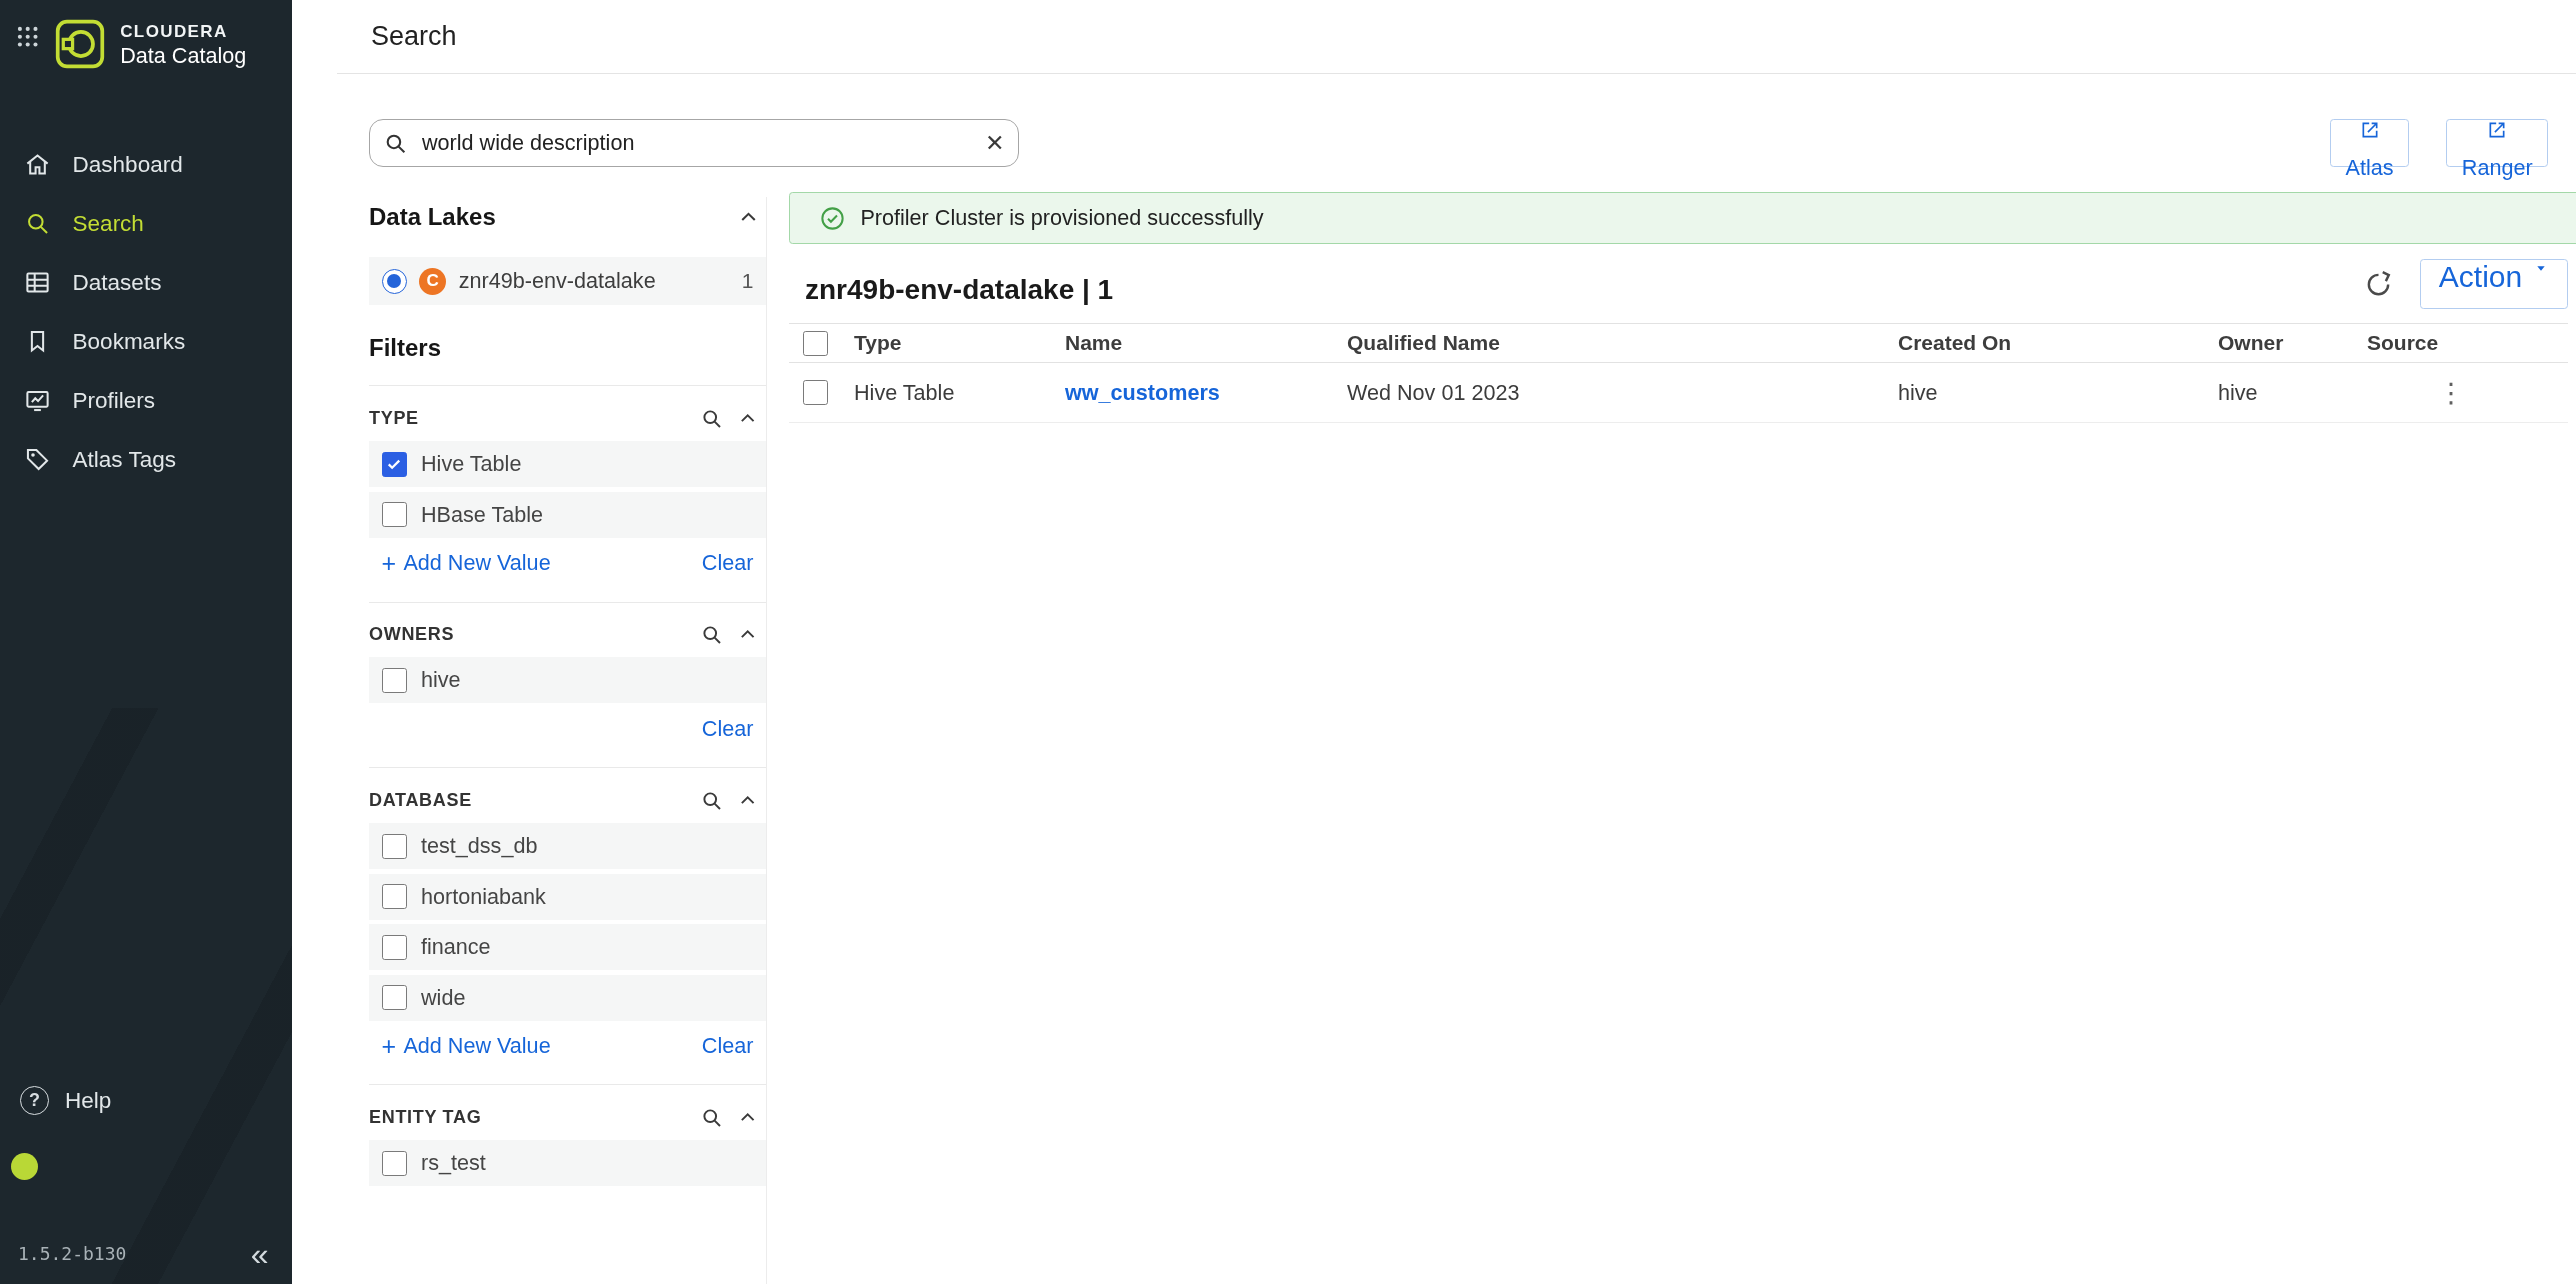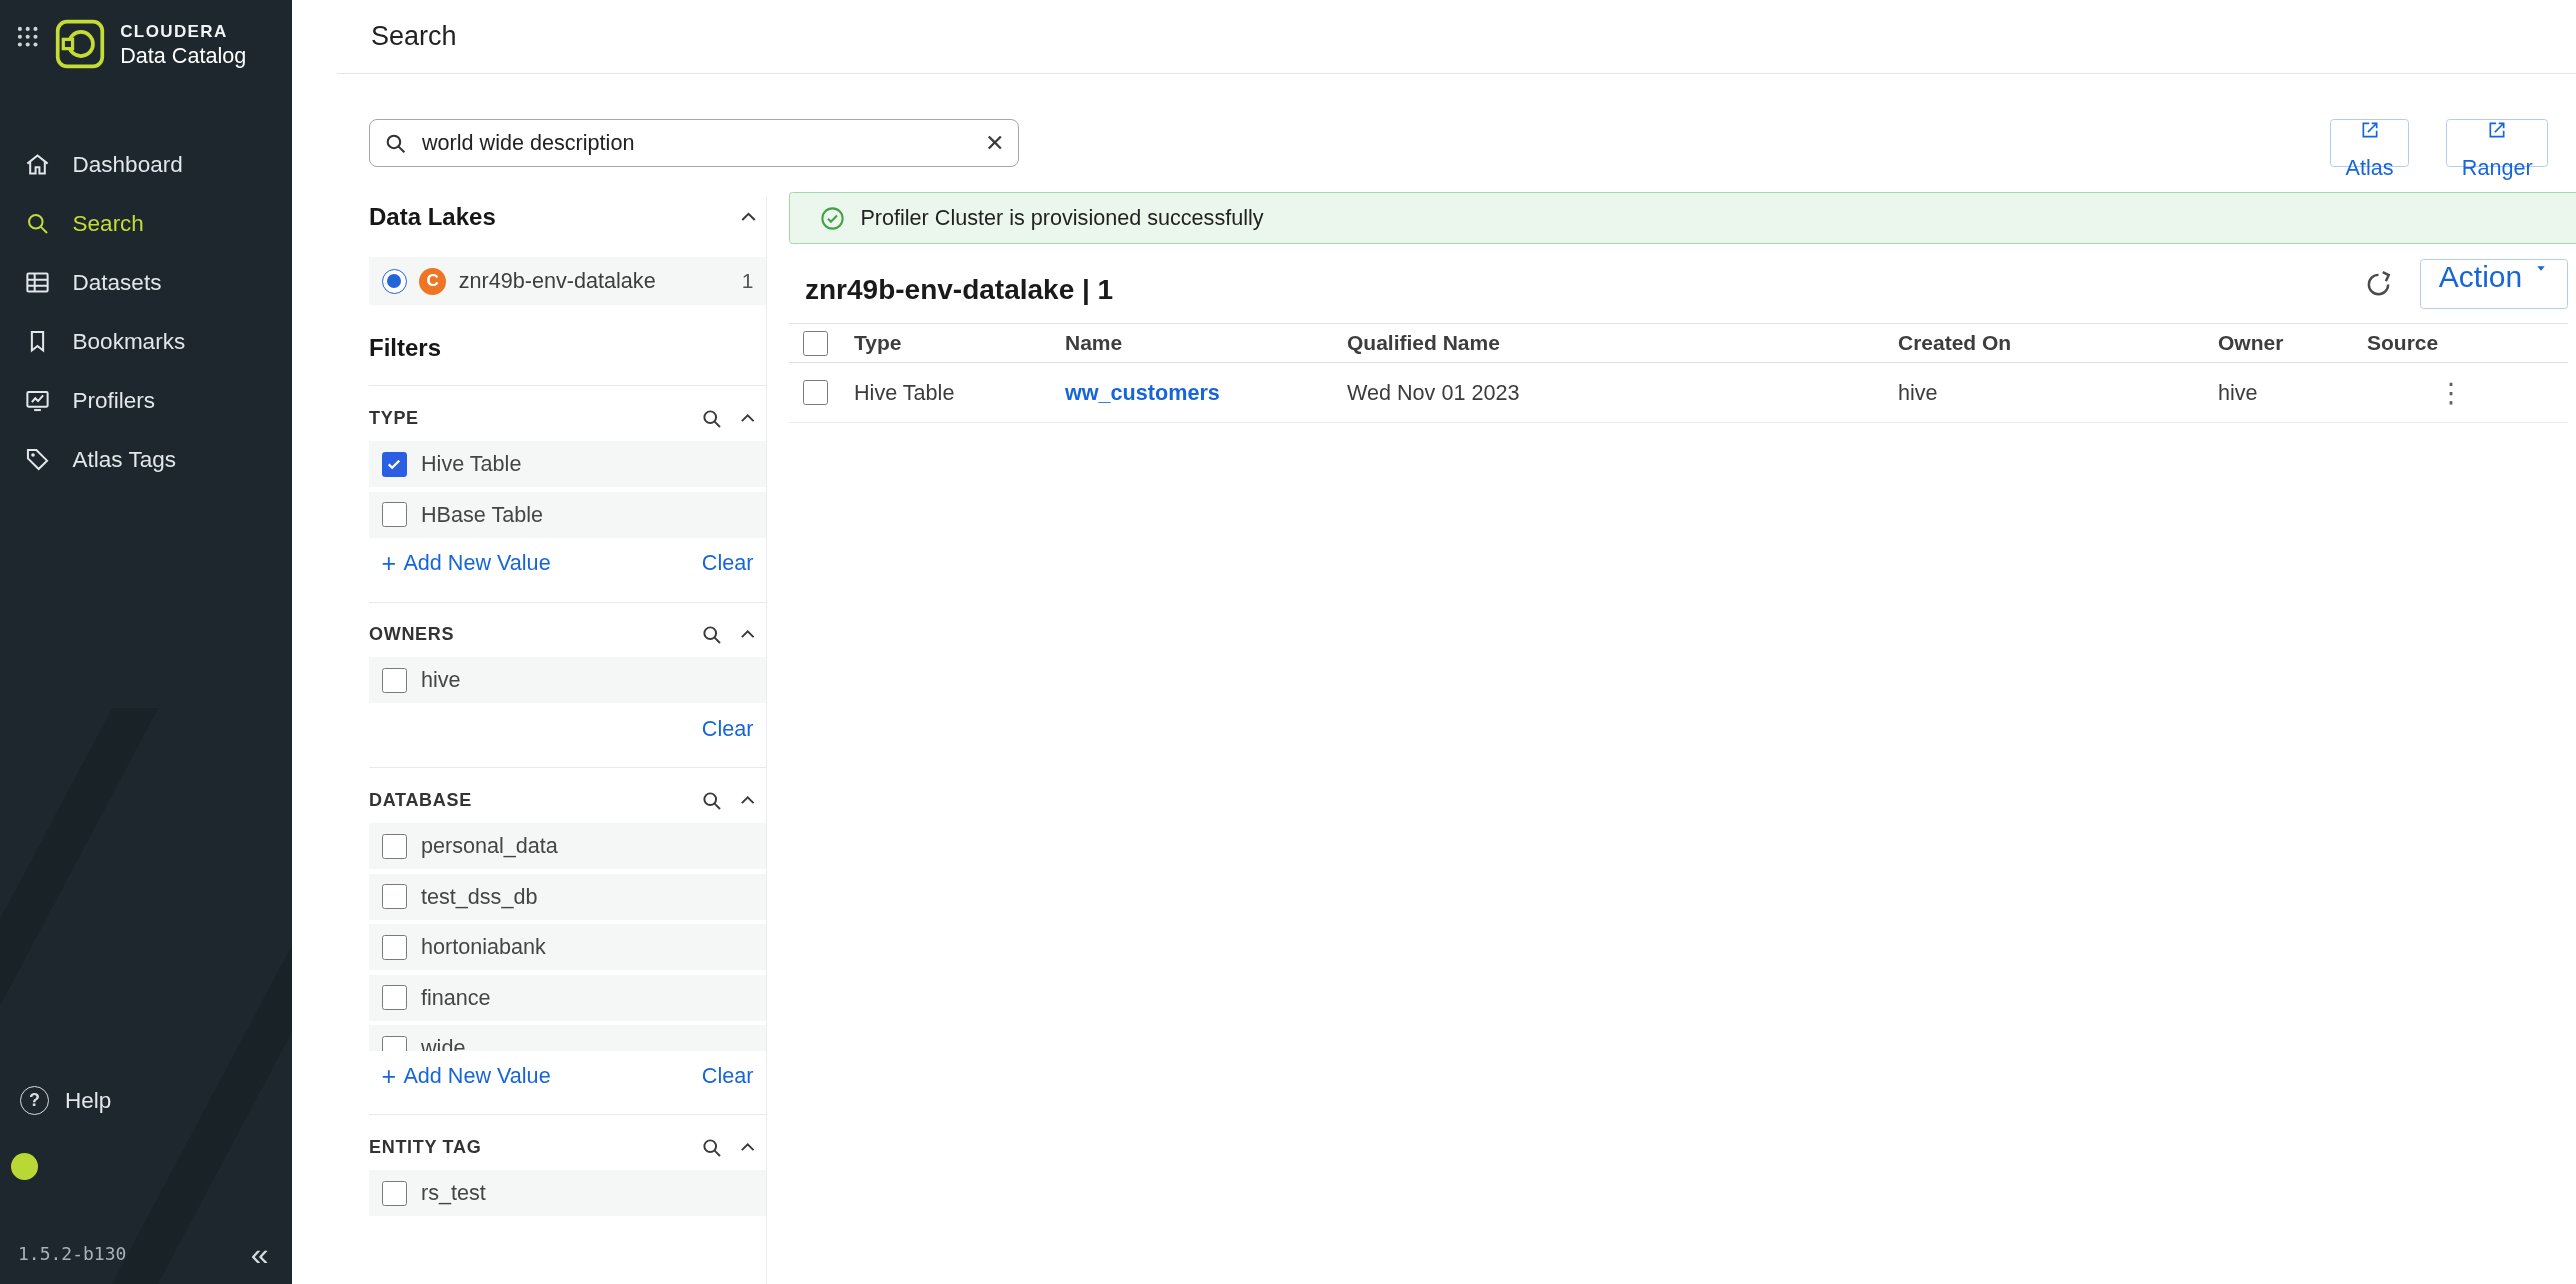--- a/index.html
+++ b/index.html
@@ -28,21 +28,21 @@
   .version{font-family:"DejaVu Sans Mono",monospace;font-size:18px;color:#a9b2b7;}
   .collapse{font-size:32px;color:#d3dade;cursor:pointer;line-height:1;}
 
   
   .main{position:absolute;left:337px;top:0;right:0;bottom:0;overflow:hidden;background:#fff;}
   .page-header{height:74px;border-bottom:0.9px solid #e4e4e4;display:flex;align-items:center;padding-left:34px;}
   .page-title{font-size:27px;font-weight:400;color:#222;margin:0;}
 
   
   .search-wrap{position:absolute;left:32px;top:119px;width:650px;height:48px;}
-  .search-input{width:100%;height:100%;border:0.9px solid #a6a6a6;border-radius:8px;font-size:21.6px;color:#222;
+  .search-input{width:100%;height:100%;border:0.9px solid #a6a6a6;border-radius:14px;font-size:21.6px;color:#222;
     padding:0 50px 0 52px;font-family:"Liberation Sans",sans-serif;outline:none;}
   .s-icon{position:absolute;left:14.4px;top:11.7px;color:#333;}
   .s-clear{position:absolute;right:14.4px;top:10px;font-size:23.4px;color:#3a3a3a;cursor:pointer;}
   .ext-btn{position:absolute;top:119px;height:48px;display:inline-flex;align-items:center;gap:9px;padding:0 14.4px;
     border:0.9px solid #b3cdf0;border-radius:3.6px;background:#fff;color:#1665d9;font-size:21.6px;cursor:pointer;
     font-family:"Liberation Sans",sans-serif;flex-direction:column;}
   .ext-btn.atlas{right:167px;}
   .ext-btn.ranger{right:28px;}
 
   
@@ -315,24 +315,20 @@
         </span>
         <span class="icon-btn">
           <svg width="23.4" height="23.4" viewBox="0 0 24 24" fill="none" stroke="currentColor" stroke-width="2">
               <path d="M6 14.5l6-6 6 6"></path>
             </svg>
         </span>
       </div>
       <div class="scroll-list">
         <div class="foption">
           <span class="cb"></span>
-          <span>personal_data</span>
-        </div>
-        <div class="foption">
-          <span class="cb"></span>
           <span>test_dss_db</span>
         </div>
         <div class="foption">
           <span class="cb"></span>
           <span>hortoniabank</span>
         </div>
         <div class="foption">
           <span class="cb"></span>
           <span>finance</span>
         </div>

